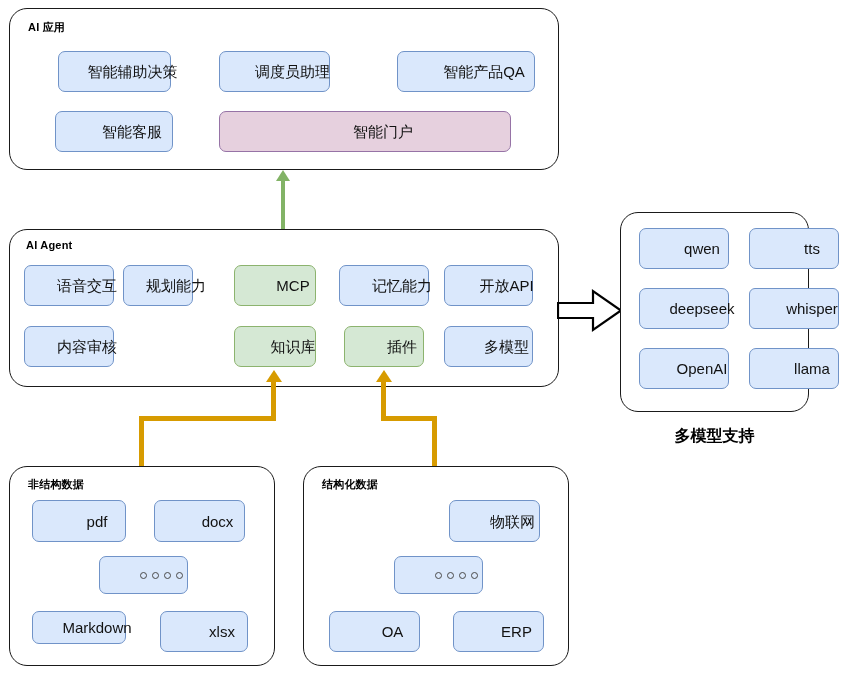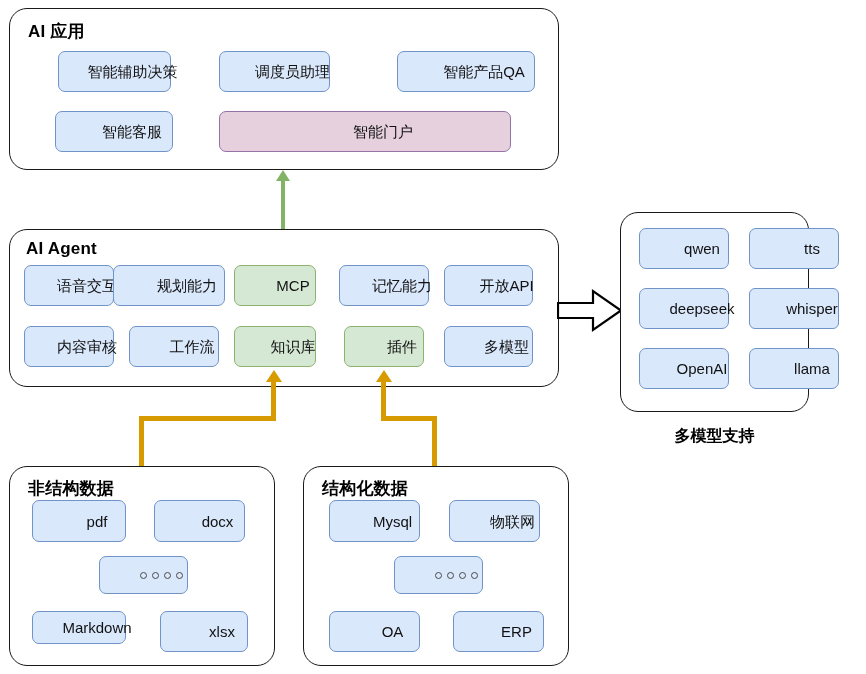--- a/index.html
+++ b/index.html
@@ -22,21 +22,21 @@
   
   .group {
     position: absolute;
     box-sizing: border-box;
     background: #ffffff;
     border: 1.6px solid #1a1a1a;
     border-radius: 18px;
   }
   .group-title {
     position: absolute;
-    font-size: 17px;
+    font-size: 11px;
     font-weight: bold;
     color: #000000;
     white-space: nowrap;
     letter-spacing: 0.2px;
   }
 
   
   .node {
     position: absolute;
     box-sizing: border-box;
@@ -134,27 +134,26 @@
   <div class="node blue" style="left:55px; top:111px; width:118px; height:41px;">智能客服</div>
   <div class="node purple" style="left:219px; top:111px; width:292px; height:41px;">智能门户</div>
 
   <div class="conn conn-green" style="left:281px; top:181px; width:3.5px; height:48px;"></div>
   <div class="arrowhead-green" style="left:276px; top:170px;"></div>
 
   <div class="group" style="left:9px; top:229px; width:550px; height:158px;"></div>
   <div class="group-title" style="left:26px; top:239px;">AI Agent</div>
 
   <div class="node blue" style="left:24px; top:265px; width:90px; height:41px;">语音交互</div>
-  <div class="node blue" style="left:113px; top:265px; width:112px; height:41px;">规划能力</div>
+  <div class="node blue" style="left:123px; top:265px; width:70px; height:41px;">规划能力</div>
   <div class="node green" style="left:234px; top:265px; width:82px; height:41px;">MCP</div>
   <div class="node blue" style="left:339px; top:265px; width:90px; height:41px;">记忆能力</div>
   <div class="node blue" style="left:444px; top:265px; width:89px; height:41px;">开放API</div>
 
   <div class="node blue" style="left:24px; top:326px; width:90px; height:41px;">内容审核</div>
-  <div class="node blue" style="left:129px; top:326px; width:90px; height:41px;">工作流</div>
   <div class="node green" style="left:234px; top:326px; width:82px; height:41px;">知识库</div>
   <div class="node green" style="left:344px; top:326px; width:80px; height:41px;">插件</div>
   <div class="node blue" style="left:444px; top:326px; width:89px; height:41px;">多模型</div>
 
   <svg class="block-arrow" style="left:557px; top:288px;" width="66" height="45" viewBox="0 0 66 45">
     <polygon points="1,15 36,15 36,3 64,22.5 36,42 36,30 1,30" fill="#ffffff" stroke="#000000" stroke-width="2.2" stroke-linejoin="miter"></polygon>
   </svg>
 
   <div class="group" style="left:620px; top:212px; width:189px; height:200px;"></div>
 
@@ -189,21 +188,20 @@
     <i></i>
     <i></i>
   </div>
 
   <div class="node blue" style="left:32px; top:611px; width:94px; height:33px;">Markdown</div>
   <div class="node blue" style="left:160px; top:611px; width:88px; height:41px;">xlsx</div>
 
   <div class="group" style="left:303px; top:466px; width:266px; height:200px;"></div>
   <div class="group-title" style="left:322px; top:477px;">结构化数据</div>
 
-  <div class="node blue" style="left:329px; top:500px; width:91px; height:42px;">Mysql</div>
   <div class="node blue" style="left:449px; top:500px; width:91px; height:42px;">物联网</div>
 
   <div class="node blue dots" style="left:394px; top:556px; width:89px; height:38px;">
     <i></i>
     <i></i>
     <i></i>
     <i></i>
   </div>
 
   <div class="node blue" style="left:329px; top:611px; width:91px; height:41px;">OA</div>

